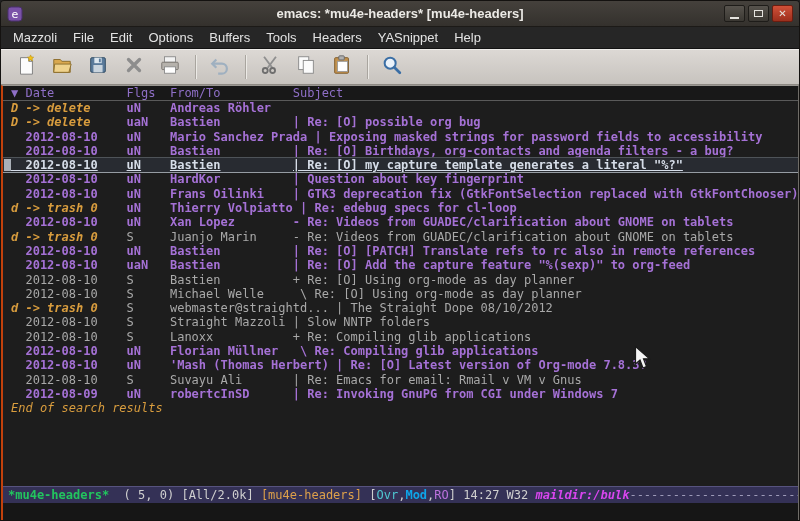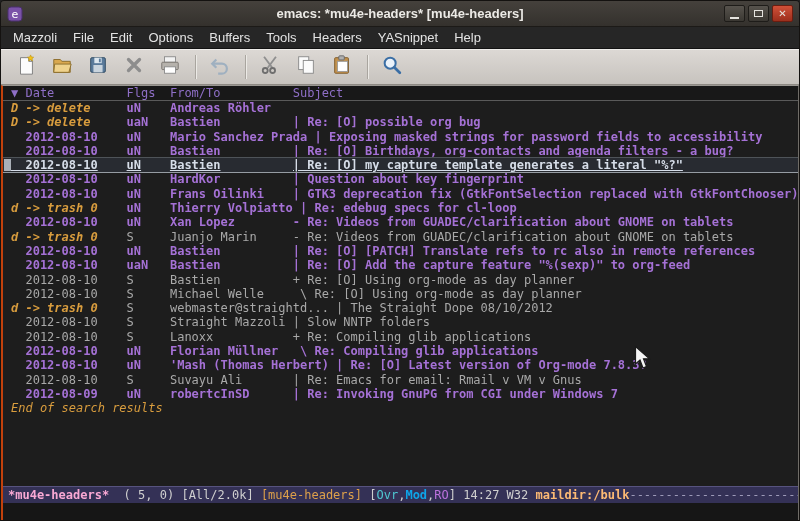--- a/index.html
+++ b/index.html
@@ -113,27 +113,27 @@
   .filler { flex:1; }
   
   .modeline {
     height:17px; line-height:17px; flex:none;
     background:var(--modeline_bg,#343156);
     border-top:1px solid #57537f;
     white-space:pre; overflow:hidden;
     padding-left:5px;
     color:#cfcfcf;
   }
-  .ml-buffer-name { color:#f9a8d4; font-weight:bold; }
+  .ml-buffer-name { color:#22c55e; font-weight:bold; }
   .ml-plain { color:#cfcfcf; }
   .ml-mode  { color:#dda04a; }
   .ml-ovr   { color:#4fc8d2; }
   .ml-mod   { color:#0ea5e9; font-weight:bold; }
   .ml-ro    { color:#bd72dd; }
-  .ml-folder{ color:#fdba74; font-weight:bold; }
+  .ml-folder{ color:#d946ef; font-weight:bold;font-style:italic; }
   .ml-dashes{ color:#9d9ab8; }
   .echo { height:17px; flex:none; background:#161616; }
   
   .mouse-pointer { position:fixed; left:634px; top:345px; z-index:50; pointer-events:none; }
 </style>
 </head>
 <body>
 
 <div class="window">
 

